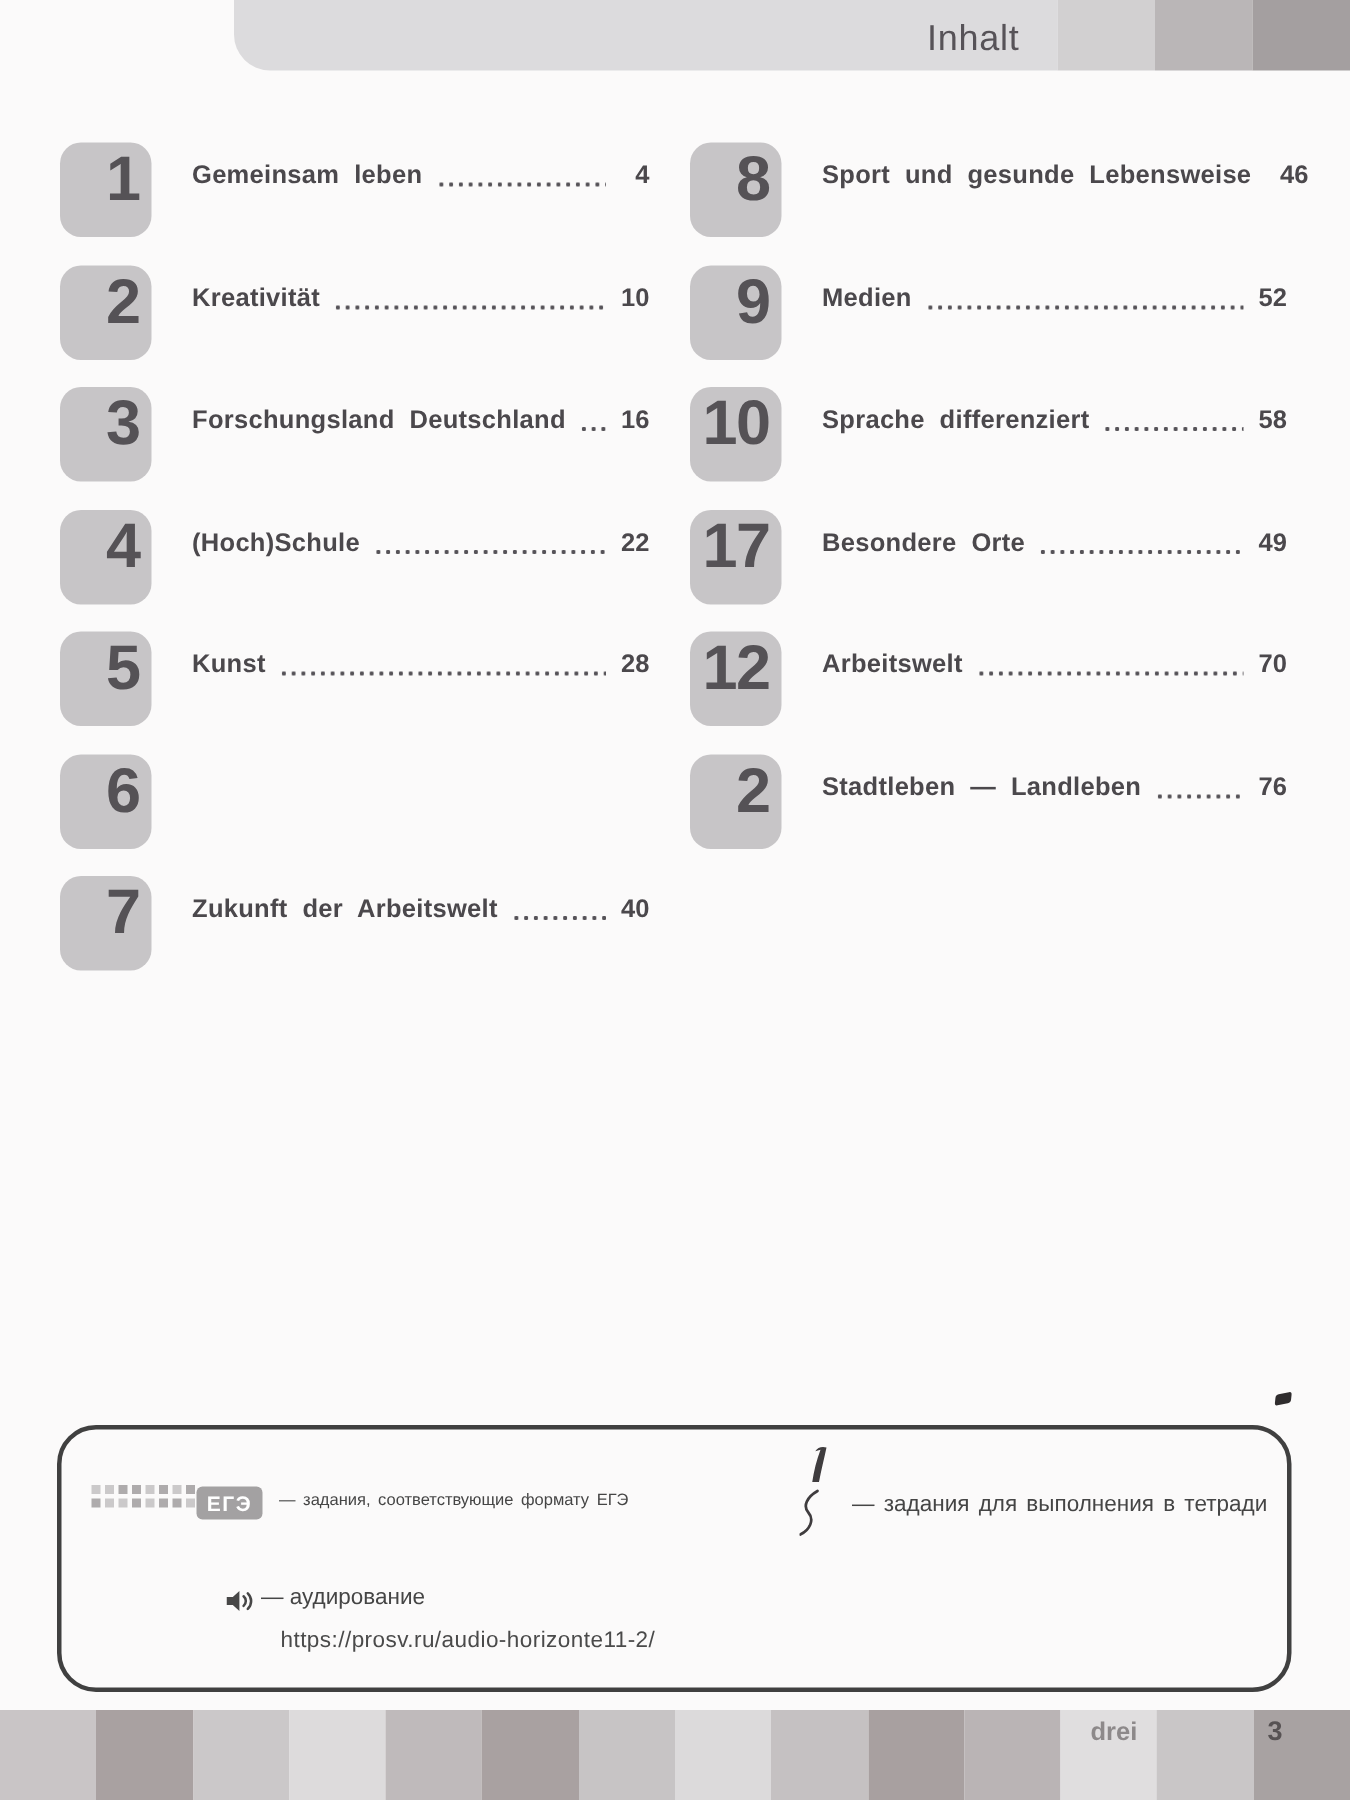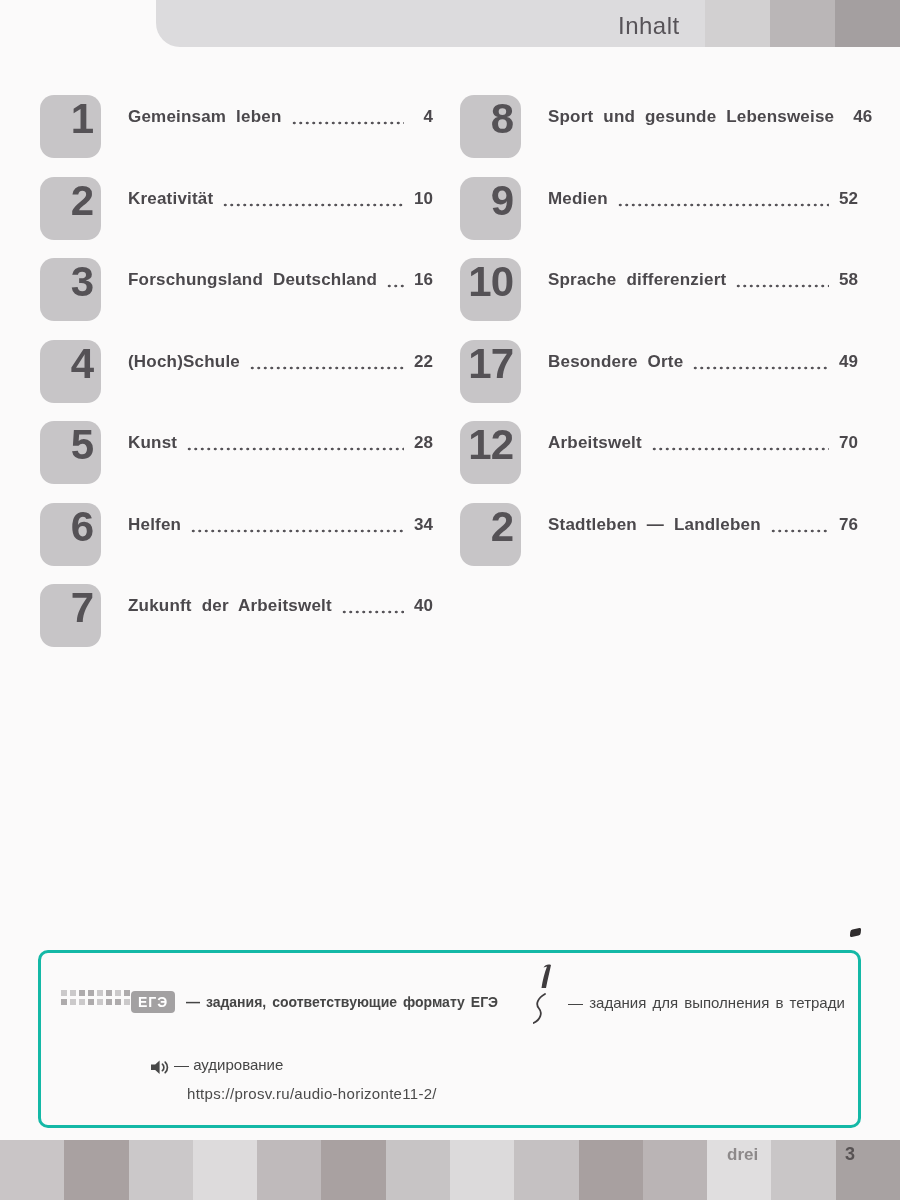--- a/index.html
+++ b/index.html
@@ -28,23 +28,23 @@
   .toc-line{position:absolute;left:64px;top:12px;right:0;display:flex;
     align-items:flex-end;font-weight:bold;font-size:17px;color:#4b484c;}
   .toc-title{white-space:nowrap;word-spacing:5px;letter-spacing:.2px;margin-left:24px;}
   .leader{flex:1 1 auto;height:4px;margin:0 7px 2px 9px;
     background-image:radial-gradient(circle,#55525 6 1.3px,transparent 1.6px);
     background-image:radial-gradient(circle,#565358 1.3px,transparent 1.6px);
     background-size:6.5px 4px;background-repeat:repeat-x;background-position:0 100%;}
   .toc-page{min-width:22px;text-align:right;}
   
   .legend{position:absolute;left:38px;top:950px;width:817px;height:172px;
-    border:3px solid #14b8a6;border-radius:10px;}
-  .legend .row1-text{position:absolute;left:145px;top:41px;font-size:14px;
-    color:#454545;word-spacing:2px;font-weight:bold;}
+    border:3px solid #404040;border-radius:26px;}
+  .legend .row1-text{position:absolute;left:145px;top:41px;font-size:11px;
+    color:#454545;word-spacing:2px;}
   .legend .row1b-text{position:absolute;left:527px;top:41px;font-size:15px;
     color:#454545;word-spacing:2px;text-align:center;}
   .ege-matrix{position:absolute;left:20px;top:37px;display:grid;
     grid-template-columns:repeat(8,6px);grid-auto-rows:6px;gap:3px;}
   .ege-matrix div{width:6px;height:6px;}
   .m0{background:#cbc9ca;} .m1{background:#aeabac;}
   .ege-badge{position:absolute;left:90px;top:38px;width:44px;height:22px;
     background:#a3a1a2;border-radius:4px;color:#ffffff;font-weight:bold;
     font-size:14px;text-align:center;line-height:22px;letter-spacing:1px;}
   .pencil{position:absolute;left:492px;top:10px;}
@@ -126,25 +126,20 @@
     <div class="toc-line">
       <span class="toc-title">Kunst</span>
       <span class="leader"></span>
       <span class="toc-page">28</span>
     </div>
   </div>
 
   <div class="toc-row">
     <div class="badge">
       <span class="badge-num">6</span>
-    </div>
-    <div class="toc-line">
-      <span class="toc-title">Helfen</span>
-      <span class="leader"></span>
-      <span class="toc-page">34</span>
     </div>
   </div>
 
   <div class="toc-row">
     <div class="badge">
       <span class="badge-num">7</span>
     </div>
     <div class="toc-line">
       <span class="toc-title">Zukunft der Arbeitswelt</span>
       <span class="leader"></span>

